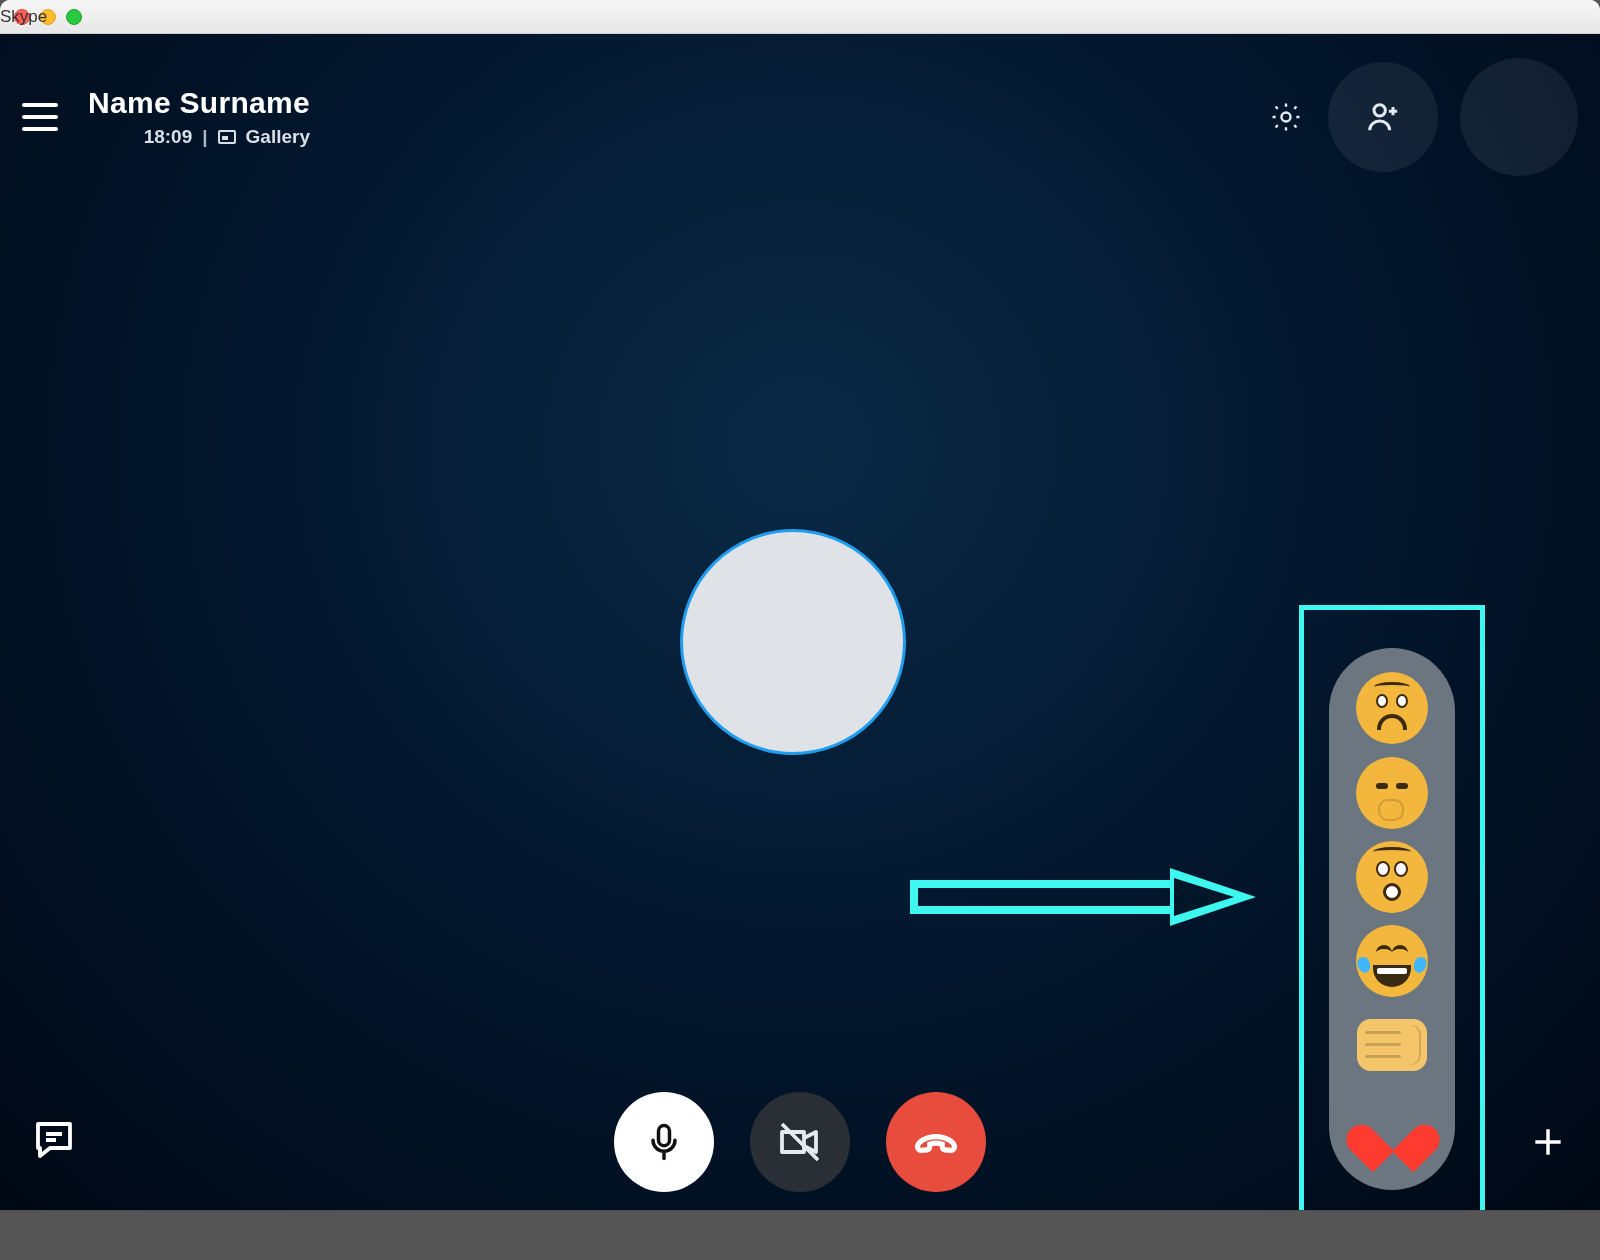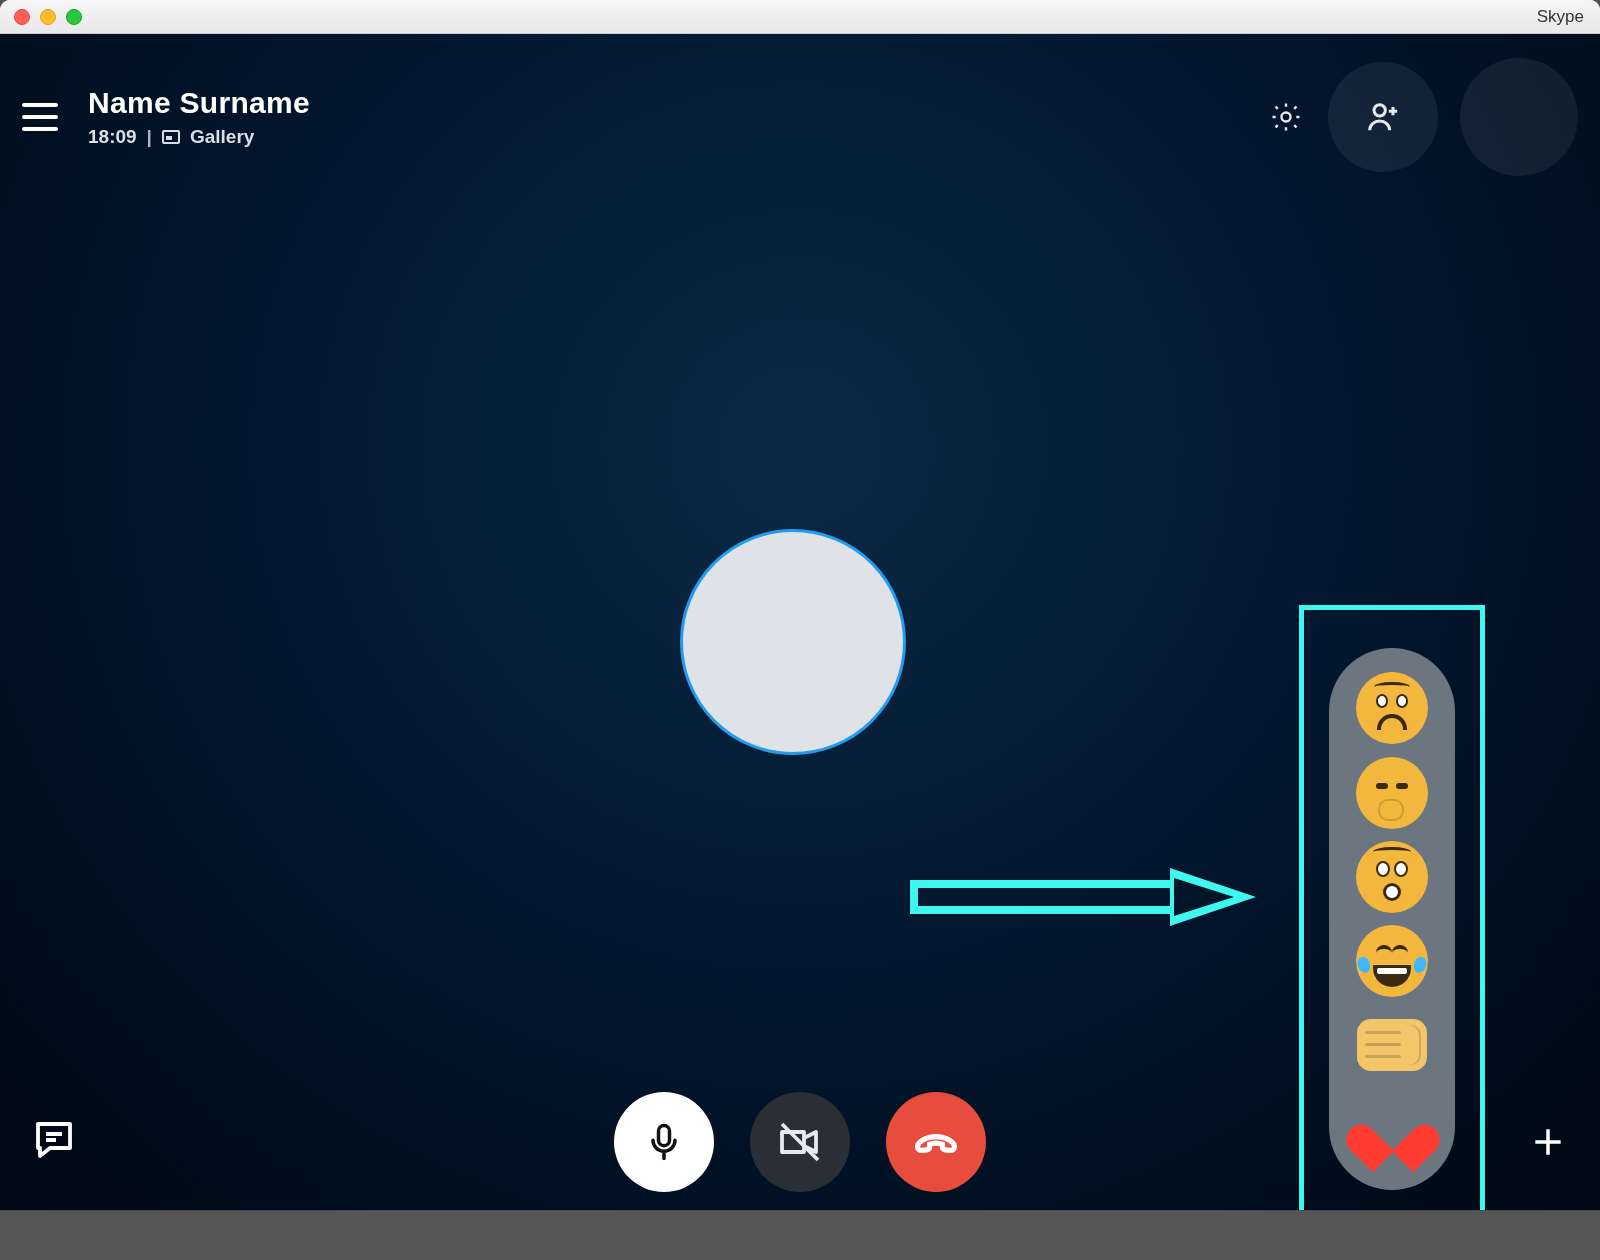--- a/index.html
+++ b/index.html
@@ -33,21 +33,21 @@
     display: flex;
     gap: 10px;
     padding-left: 14px;
   }
   .tl { width: 16px; height: 16px; border-radius: 50%; }
   .tl-close  { background:#ff5f57; border:1px solid #e14640; }
   .tl-min    { background:#febc2e; border:1px solid #dfa023; }
   .tl-max    { background:#28c840; border:1px solid #1ba125; }
   .title {
     position:absolute; left:0; right:16px;
-    text-align:right;
+    text-align:left;
     font-size:17px;
     color:#333;
     pointer-events:none;
   }
 
   .call-area {
     position: absolute;
     left:0; right:0; top:34px; bottom:0;
     background: radial-gradient(ellipse at 50% 35%, #0a2946 0%, #02152b 55%, #000814 100%);
     color:#fff;
@@ -60,21 +60,21 @@
     padding: 0 22px;
   }
   .hamburger {
     width: 36px; height: 28px;
     display:flex; flex-direction:column; justify-content:space-between;
     cursor:pointer;
     margin-right: 30px;
   }
   .hamburger span { height:4px; background:#fff; border-radius:2px; }
 
-  .name-block { display:flex; flex-direction:column; }
+  .name-block { display:flex; flex-direction:column;align-items:flex-end; }
   .contact-name { font-size:30px; font-weight:700; letter-spacing:0.3px; }
   .sub-row { display:flex; align-items:center; gap:10px; margin-top:6px; font-size:19px; font-weight:600; color:#d9dfe6; }
   .sub-sep { opacity:.8; }
   .gallery-icon { width:18px; height:14px; border:2px solid #d9dfe6; border-radius:2px; position:relative; }
   .gallery-icon::after { content:""; position:absolute; left:2px; bottom:2px; width:6px; height:4px; background:#d9dfe6; }
 
   .top-right { margin-left:auto; display:flex; align-items:center; gap:22px; }
   .icon-btn-flat { width:40px; height:40px; display:flex; align-items:center; justify-content:center; cursor:pointer; }
   .circle-btn {
     width:110px; height:110px; border-radius:50%;

